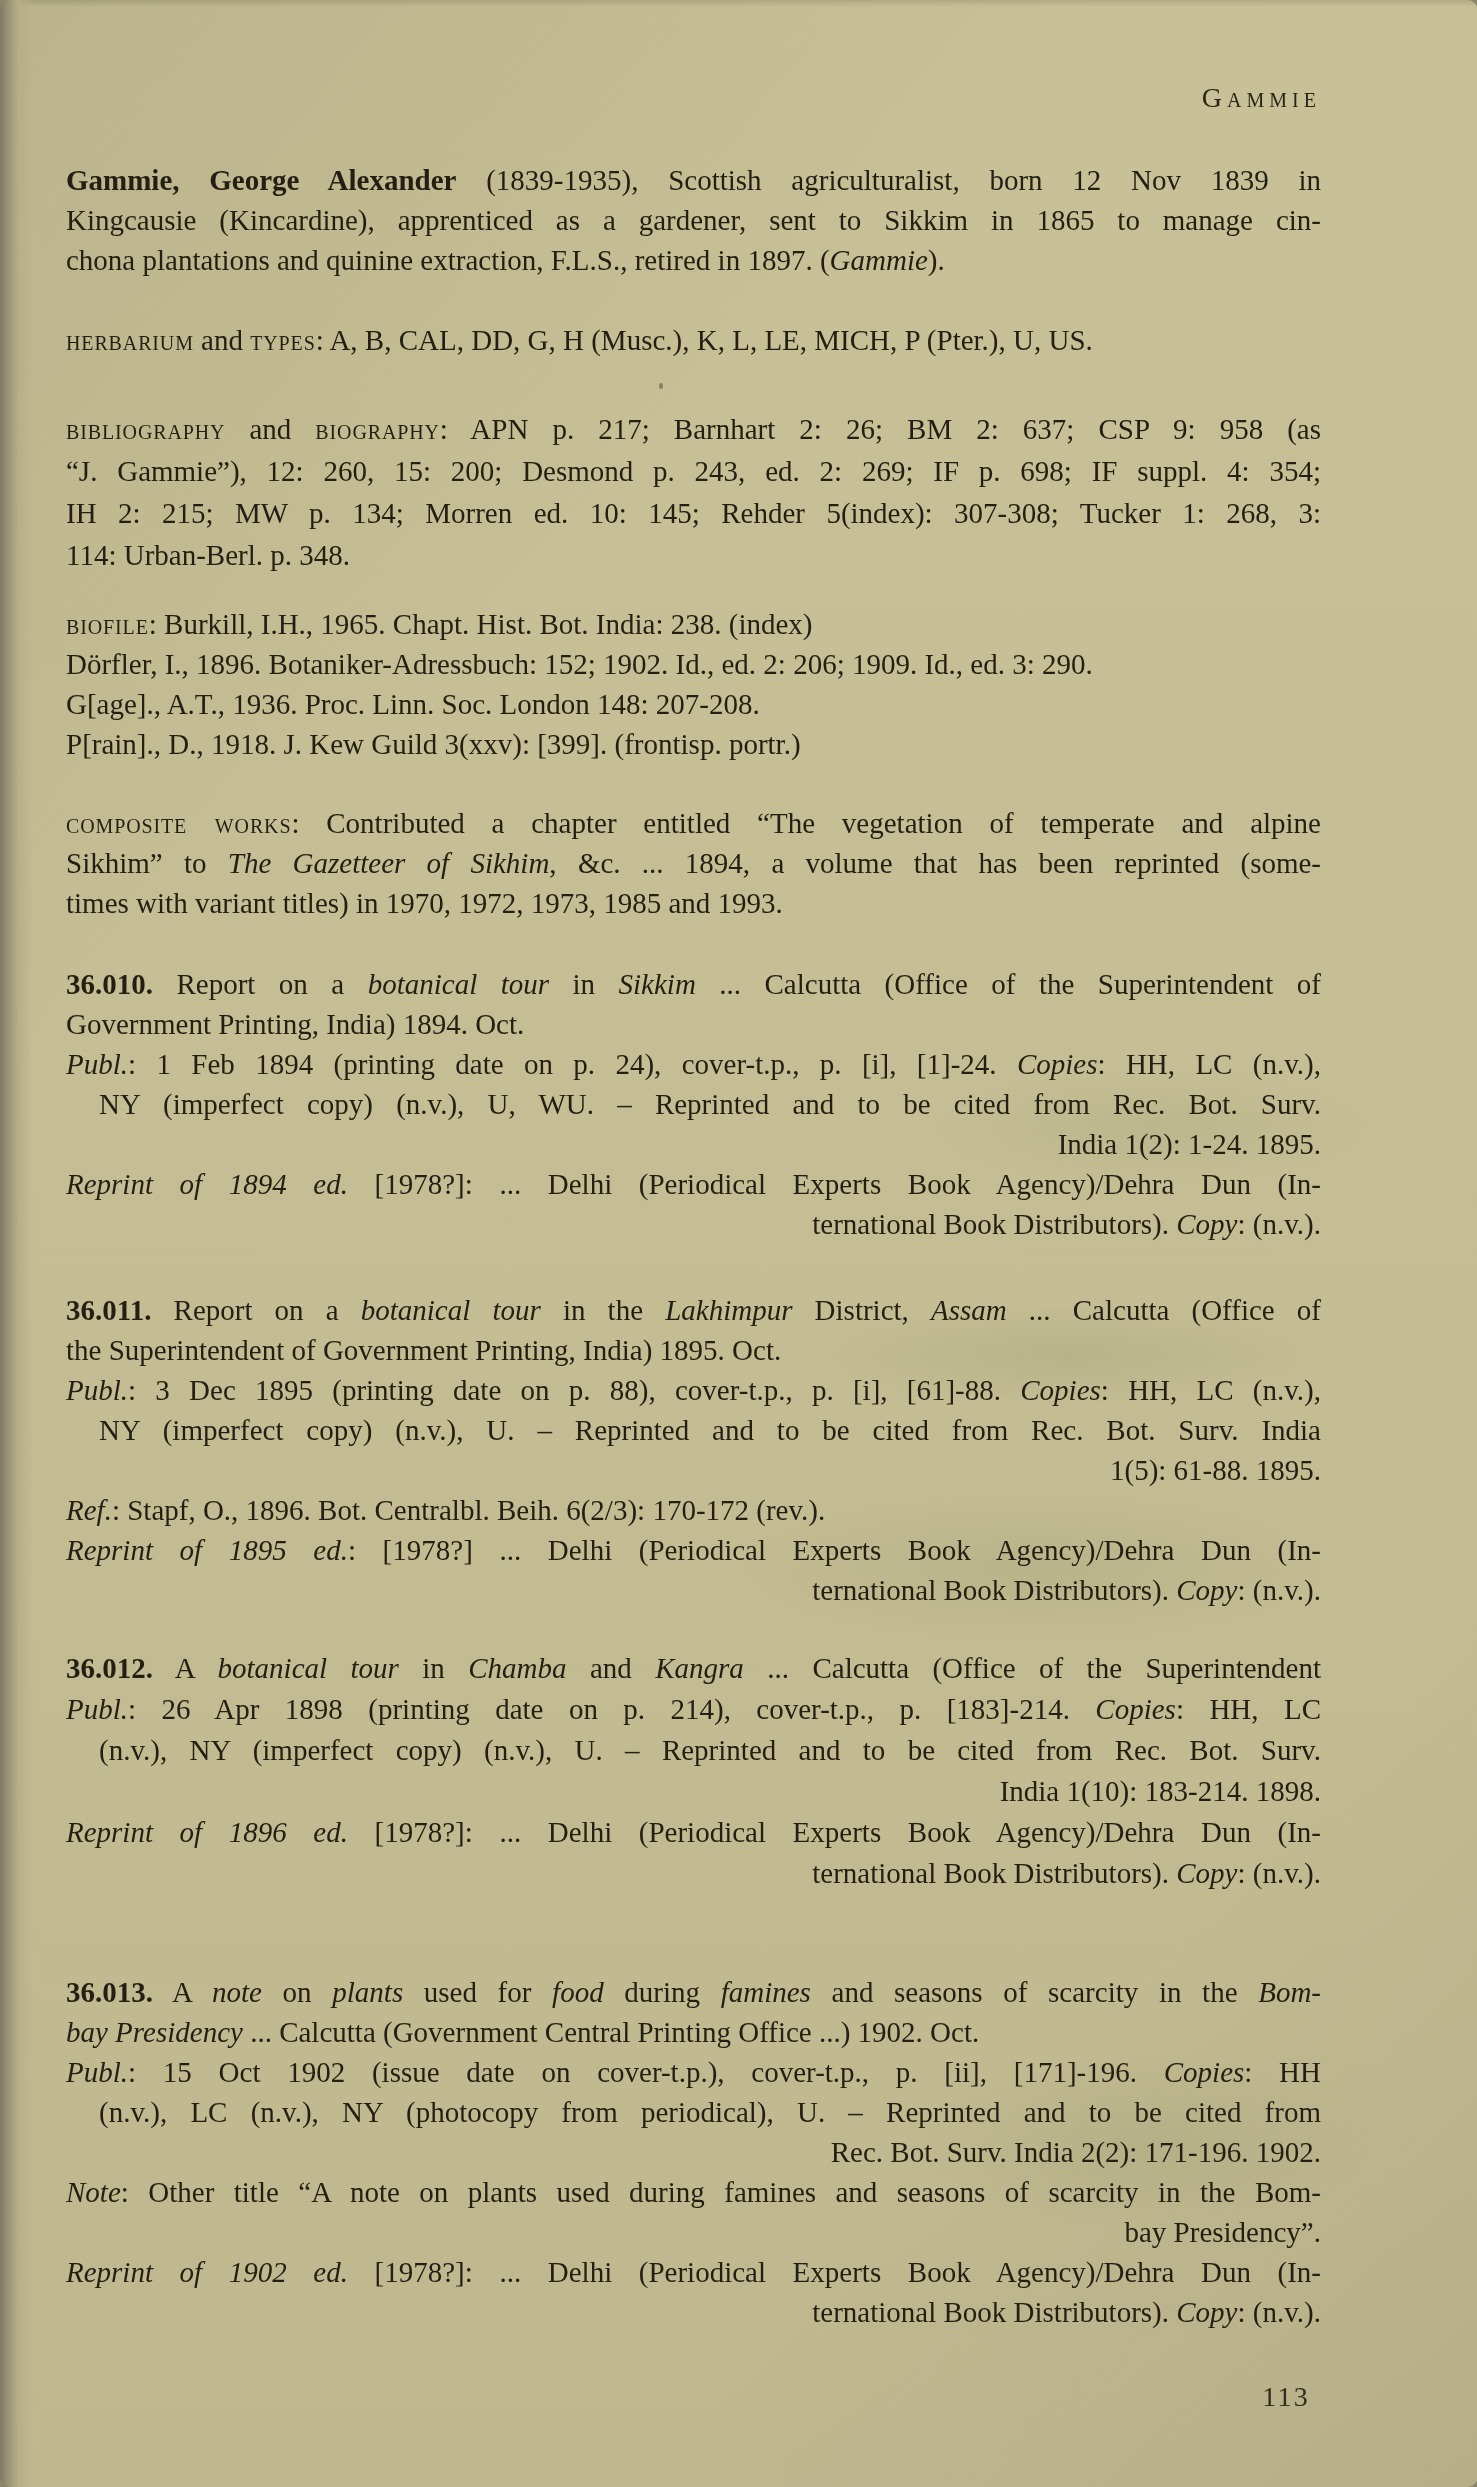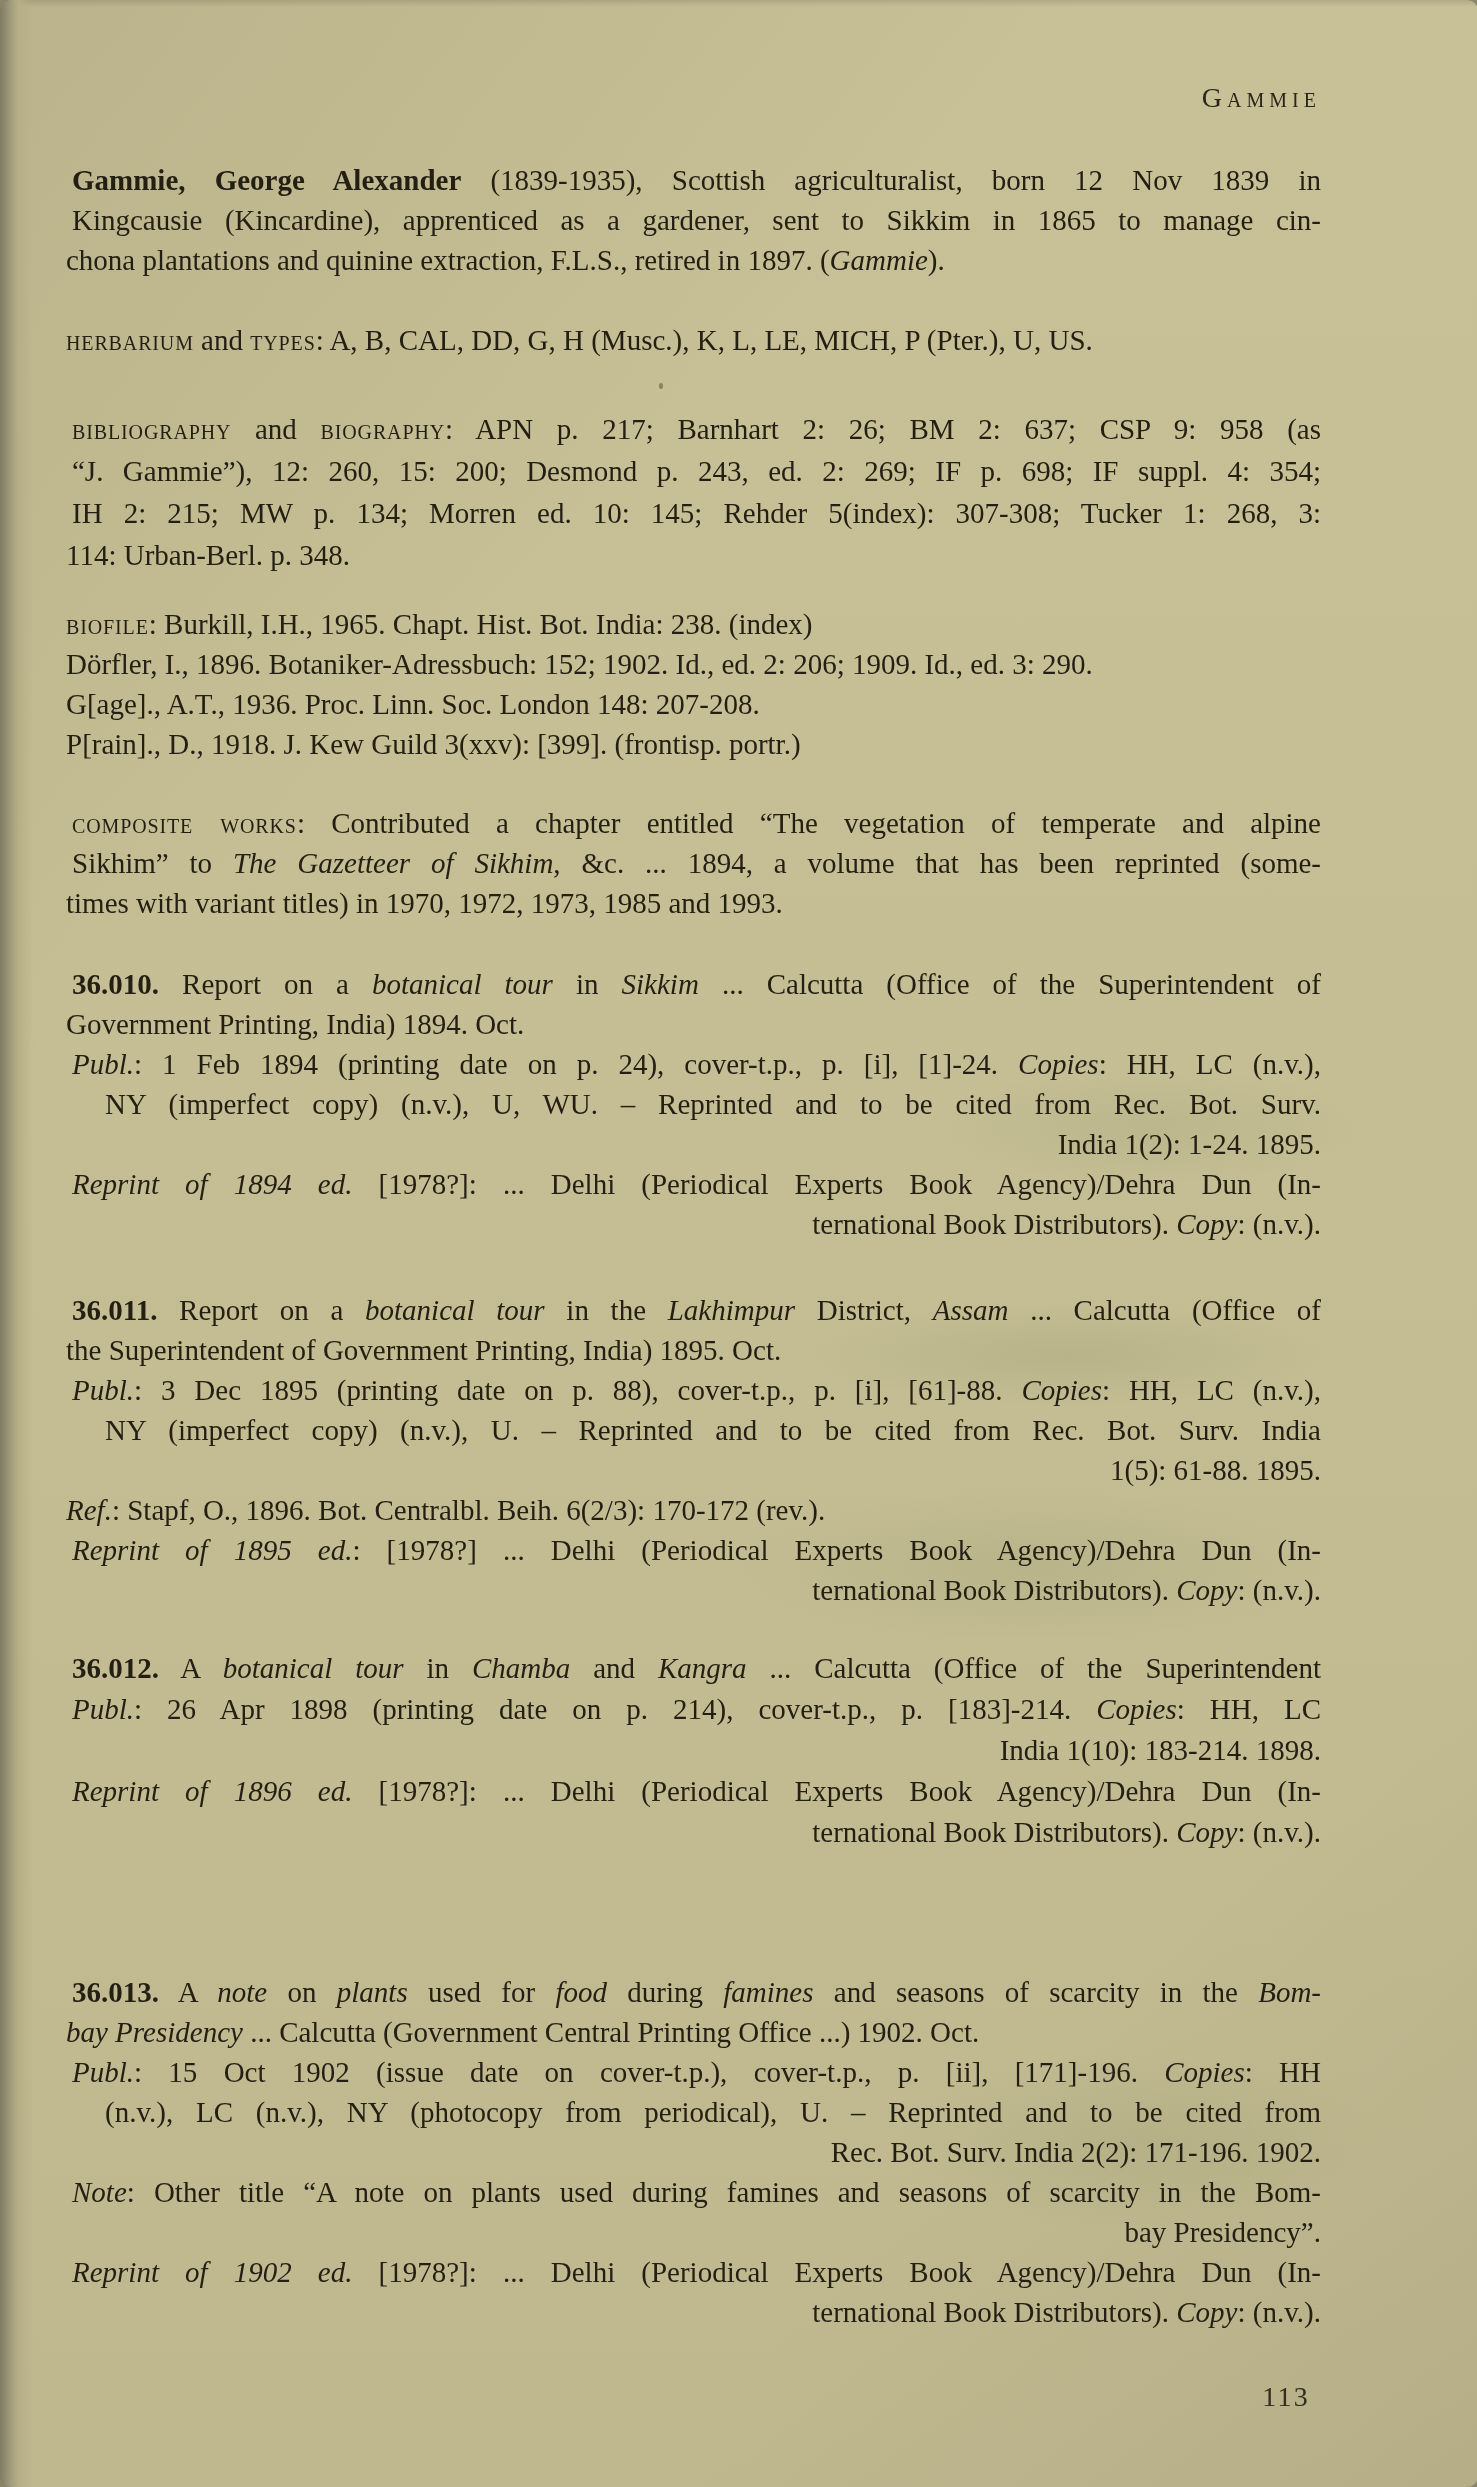--- a/index.html
+++ b/index.html
@@ -13,21 +13,21 @@
       linear-gradient(315deg, rgba(60,55,35,0.08), rgba(60,55,35,0) 22%),
       linear-gradient(180deg, #c8c197 0%, #c5be94 45%, #bfb88f 100%);
     overflow:hidden;
     font-family:"Liberation Serif","DejaVu Serif",serif;
     color:#241f13;
     border-radius:11px;
   }
   .col{position:absolute;left:66px;top:0;width:1255px;height:100%;}
   .block{position:absolute;left:0;width:100%;font-size:29px;line-height:40px;}
   .line{white-space:nowrap;}
-  .line.just{text-align:justify;text-align-last:justify;margin-left:6px;}
+  .line.just{text-align:justify;text-align-last:justify;}
   .line.indent{padding-left:33px;box-sizing:border-box;text-align:right;}
   .b{font-weight:bold;}
   .i{font-style:italic;}
   .sc{font-variant:small-caps;letter-spacing:0.03em;}
   #b0{top:160px;}
   #b1{top:320px;}
   #b2{top:408px;line-height:42px;}
   #b3{top:604px;line-height:40px;}
   #b4{top:803px;}
   #b5{top:964px;}
@@ -109,20 +109,21 @@
         <div class="line just"><span class="i">Publ.</span><span>: 3 Dec 1895 (printing date on p. 88), cover-t.p., p. [i], [61]-88. </span><span class="i">Copies</span><span>: HH, LC (n.v.),</span></div>
         <div class="line just indent"><span>NY (imperfect copy) (n.v.), U. – Reprinted and to be cited from Rec. Bot. Surv. India</span></div>
         <div class="line indent"><span>1(5): 61-88. 1895.</span></div>
         <div class="line"><span class="i">Ref.</span><span>: Stapf, O., 1896. Bot. Centralbl. Beih. 6(2/3): 170-172 (rev.).</span></div>
         <div class="line just"><span class="i">Reprint of 1895 ed.</span><span>: [1978?] ... Delhi (Periodical Experts Book Agency)/Dehra Dun (In-</span></div>
         <div class="line indent"><span>ternational Book Distributors). </span><span class="i">Copy</span><span>: (n.v.).</span></div>
       </div>
     <div class="block" id="b7">
         <div class="line just"><span class="b">36.012.</span><span> A </span><span class="i">botanical tour</span><span> in </span><span class="i">Chamba</span><span> and </span><span class="i">Kangra</span><span> ... Calcutta (Office of the Superintendent</span></div>
         <div class="line just"><span class="i">Publ.</span><span>: 26 Apr 1898 (printing date on p. 214), cover-t.p., p. [183]-214. </span><span class="i">Copies</span><span>: HH, LC</span></div>
+        <div class="line just indent"><span>(n.v.), NY (imperfect copy) (n.v.), U. – Reprinted and to be cited from Rec. Bot. Surv.</span></div>
         <div class="line indent"><span>India 1(10): 183-214. 1898.</span></div>
         <div class="line just"><span class="i">Reprint of 1896 ed.</span><span> [1978?]: ... Delhi (Periodical Experts Book Agency)/Dehra Dun (In-</span></div>
         <div class="line indent"><span>ternational Book Distributors). </span><span class="i">Copy</span><span>: (n.v.).</span></div>
       </div>
     <div class="block" id="b8">
         <div class="line just"><span class="b">36.013.</span><span> A </span><span class="i">note</span><span> on </span><span class="i">plants</span><span> used for </span><span class="i">food</span><span> during </span><span class="i">famines</span><span> and seasons of scarcity in the </span><span class="i">Bom-</span></div>
         <div class="line"><span class="i">bay Presidency</span><span> ... Calcutta (Government Central Printing Office ...) 1902. Oct.</span></div>
         <div class="line just"><span class="i">Publ.</span><span>: 15 Oct 1902 (issue date on cover-t.p.), cover-t.p., p. [ii], [171]-196. </span><span class="i">Copies</span><span>: HH</span></div>
         <div class="line just indent"><span>(n.v.), LC (n.v.), NY (photocopy from periodical), U. – Reprinted and to be cited from</span></div>
         <div class="line indent"><span>Rec. Bot. Surv. India 2(2): 171-196. 1902.</span></div>

